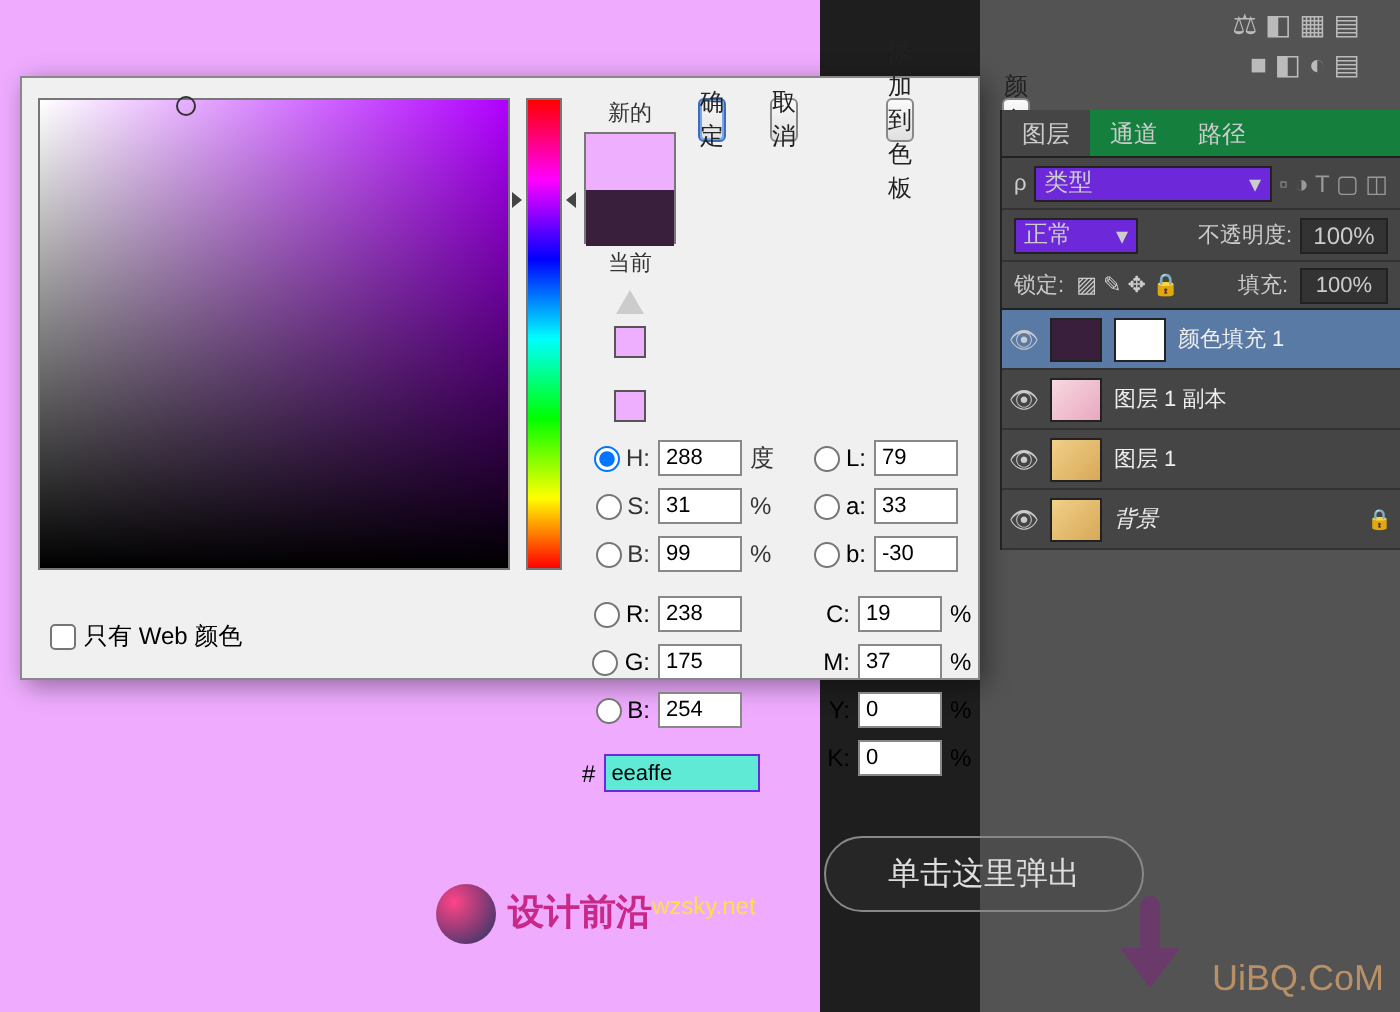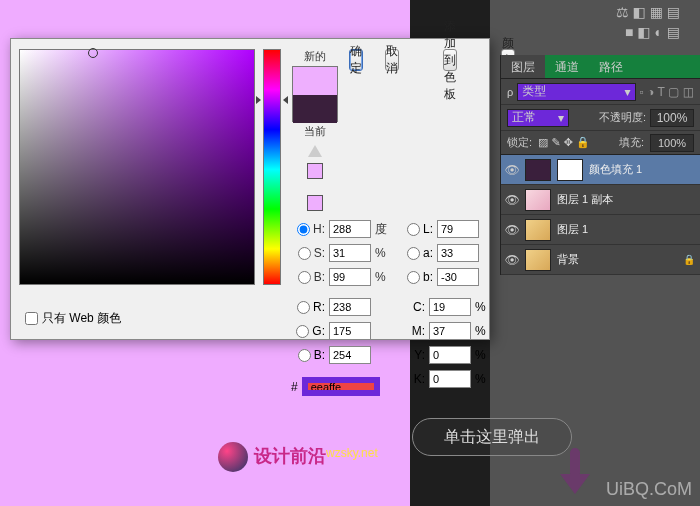--- a/index.html
+++ b/index.html
@@ -41,21 +41,21 @@
 .fields{position:absolute;left:288px;top:178px;font-size:12px;color:#333}
 .fr{display:flex;align-items:center;height:24px;gap:2px}
 .fr label{width:28px;text-align:right;padding-right:2px;display:flex;align-items:center;justify-content:flex-end;gap:3px}
 .fr input[type=radio]{margin:0}
 .num{width:42px;height:18px;border:1px solid #888;background:#fff;font-size:11px;padding:0 3px}
 .u{width:14px;padding-left:2px}
 .fields-right{position:absolute;left:396px;top:178px;font-size:12px}
 .fields-rgb{position:absolute;left:288px;top:256px;font-size:12px}
 .fields-cmyk{position:absolute;left:396px;top:256px;font-size:12px}
 .hex-row{position:absolute;left:280px;top:338px;font-size:12px;display:flex;align-items:center;gap:4px}
-.hex-in{width:78px;height:19px;border:6px solid #6d28d9;background:#ef4444;font-size:11px;padding:0 3px}
+.hex-in{width:78px;height:19px;border:1px solid #6d28d9;background:#5eead4;font-size:11px;padding:0 3px}
 
 .web-only{position:absolute;left:14px;bottom:12px;font-size:12px;display:flex;align-items:center;gap:4px}
 .web-only input{width:13px;height:13px}
 
 
 .panel{position:absolute;right:0;top:55px;width:200px;background:#454545;color:#ccc;font-size:12px;border-left:1px solid #222}
 .tabs{display:flex;background:#15803d;height:24px;border-bottom:1px solid #222}
 .tab{padding:4px 10px;color:#ccc}
 .tab.active{background:#454545}
 .p-row{display:flex;align-items:center;height:26px;padding:0 6px;gap:4px;border-bottom:1px solid #333}
@@ -81,21 +81,21 @@
 .arrow-dn::before{content:"";position:absolute;left:10px;top:0;width:10px;height:30px;background:#6a3a6a;border-radius:5px}
 .arrow-dn::after{content:"";position:absolute;left:0;top:26px;width:0;height:0;border-left:15px solid transparent;border-right:15px solid transparent;border-top:20px solid #6a3a6a}
 
 
 .logo{position:absolute;left:218px;top:442px;display:flex;align-items:center;gap:6px}
 .logo-orb{width:30px;height:30px;border-radius:50%;background:radial-gradient(circle at 30% 30%,#ff4488,#223366)}
 .logo-txt{display:flex;flex-direction:row;line-height:1.1}
 .logo-cn{font-size:18px;font-weight:bold;color:#c82888}
 .logo-en{font-size:12px;color:#fde047}
 
-.wm{position:absolute;right:8px;bottom:6px;font-size:18px;color:#e5e5e5;opacity:.6;font-family:Arial}
+.wm{position:absolute;right:8px;bottom:6px;font-size:18px;color:#fdba74;opacity:.6;font-family:Arial}
 </style>
 </head>
 <body>
 
 <div class="canvas-bg"></div>
 <div class="canvas-dark"></div>
 
 <div class="tools-hint">⚖ ◧ ▦ ▤</div>
 <div class="tools-hint2">■ ◧ ◐ ▤</div>
 
@@ -282,21 +282,21 @@
       <span class="lname">图层 1 副本</span>
     </div>
     <div class="layer">
       <span class="eye">👁</span>
       <div class="lthumb img2"></div>
       <span class="lname">图层 1</span>
     </div>
     <div class="layer">
       <span class="eye">👁</span>
       <div class="lthumb bg"></div>
-      <span class="lname" style="">背景</span>
+      <span class="lname" style="font-style:italic">背景</span>
       <span class="lock-ico">🔒</span>
     </div>
   </div>
 </div>
 
 <div class="anno">单击这里弹出</div>
 <div class="arrow-dn"></div>
 
 <div class="logo">
   <div class="logo-orb"></div>

